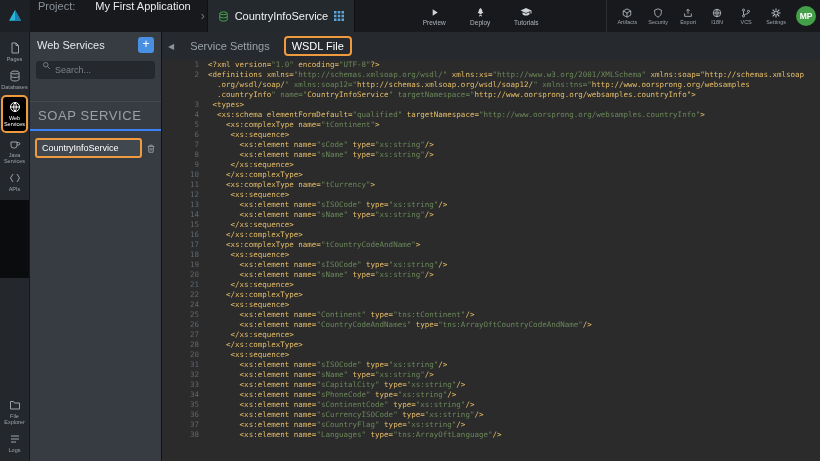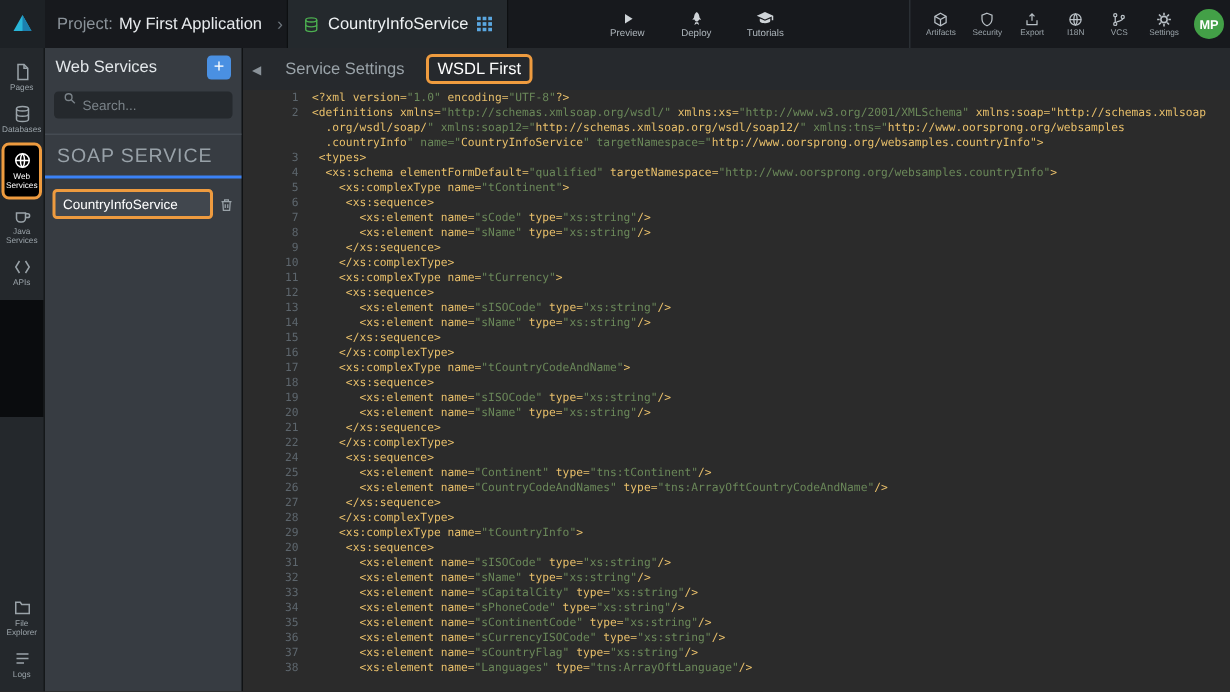--- a/index.html
+++ b/index.html
@@ -2,21 +2,21 @@
 <html style="--highlight: #ee9b3f; --accent-blue: #4a90e2; --avatar-green: #43a047; --topbar-bg: #17191d; --rail-bg: #24282c; --panel-bg: #373c42; --tabbar-bg: #26292d; --editor-bg: #2b2b2b; --code-tag: #e8bf6a; --code-string: #6a8759;"><head>
 <meta charset="utf-8">
 <style>
   *{margin:0;padding:0;box-sizing:border-box}
   html,body{width:820px;height:461px;overflow:hidden}
   body{font-family:"Liberation Sans",sans-serif;background:var(--editor-bg,#2b2b2b);position:relative}
 
   
   .topbar{height:32px;background:var(--topbar-bg,#17191d);display:flex;align-items:stretch;color:#cfd4d8}
   .logo-box{width:30px;display:flex;align-items:center;justify-content:center;background:#1d2125}
-  .project{display:flex;align-items:center;gap:4px;padding:0 8px;font-size:11px;white-space:nowrap}
+  .project{display:flex;gap:20px;padding:0 8px;font-size:11px;white-space:nowrap}
   .project .plabel{color:#8a9299}
   .project .pname{color:#e8ebee}
   .chev{color:#6d757c;font-size:12px;align-self:center;margin:0 2px}
   .service-tab{display:flex;align-items:center;gap:6px;padding:0 10px;background:#24292d;border-left:1px solid #0d0f11;border-right:1px solid #0d0f11;font-size:11px;color:#eef1f3;white-space:nowrap}
   .center-actions{display:flex;align-items:center;gap:16px;margin-left:64px}
   .tb-action{display:flex;flex-direction:column;align-items:center;justify-content:center;gap:1px;min-width:30px}
   .tb-action .lbl{font-size:6.5px;color:#aeb6bc;white-space:nowrap}
   .right-actions{display:flex;align-items:center;gap:11px;margin-left:auto;padding:0 10px;border-left:1px solid #2a2f34}
   .tb-mini{display:flex;flex-direction:column;align-items:center;gap:1px;min-width:18px}
   .tb-mini .lbl{font-size:5.5px;color:#9aa3a9;white-space:nowrap}
@@ -31,21 +31,21 @@
   .rail-item .rlbl{font-size:5.5px;line-height:6px;text-align:center;max-width:28px}
   .rail-item.active{color:#fff;border:2px solid var(--highlight,#ee9b3f);border-radius:5px;background:#000;margin:1px}
   .rail-block{height:78px;background:#0a0c0e;margin-top:4px}
   .rail-bottom{margin-top:auto;padding-bottom:4px}
 
   
   .panel{width:132px;background:var(--panel-bg,#373c42);display:flex;flex-direction:column;border-right:1px solid #101214}
   .panel-header{height:26px;display:flex;align-items:center;padding:0 7px;gap:4px}
   .panel-title{flex:1;font-size:11px;color:#e3e7ea;white-space:nowrap}
   .add-btn{width:16px;height:16px;background:var(--accent-blue,#4a90e2);border-radius:3px;color:#fff;font-size:12px;line-height:14px;text-align:center;cursor:pointer}
-  .search-box{margin:3px 6px 10px;height:18px;background:#25292d;border-radius:3px;display:flex;gap:4px;padding:0 6px}
+  .search-box{margin:3px 6px 22px;height:18px;background:#25292d;border-radius:3px;display:flex;gap:4px;padding:0 6px}
   .search-box input{flex:1;min-width:0;background:transparent;border:none;outline:none;color:#c6ccd1;font-size:9px;font-family:"Liberation Sans",sans-serif}
   .search-box input::placeholder{color:#7a8288}
   .section-hdr{height:30px;display:flex;align-items:center;padding:0 8px;font-size:13px;letter-spacing:.6px;color:#98a1a8;border-top:1px solid #454b52;border-bottom:2px solid #3b82f6}
   .service-row{display:flex;align-items:center;gap:4px;margin:7px 5px}
   .service-chip{flex:1;border:2px solid var(--highlight,#ee9b3f);border-radius:3px;background:#41474e;color:#fff;font-size:9px;padding:3px 5px;white-space:nowrap;overflow:hidden;cursor:pointer}
   .trash-btn{display:flex;align-items:center;cursor:pointer}
 
   
   .main{flex:1;display:flex;flex-direction:column;min-width:0}
   .tabbar{height:28px;background:var(--tabbar-bg,#26292d);display:flex;align-items:center;gap:6px;padding:0 4px}
@@ -281,21 +281,21 @@
             <path d="M10 11v6M14 11v6"></path>
           </svg>
       </span>
     </div>
   </aside>
 
   <main class="main">
     <div class="tabbar">
       <span class="collapse">◀</span>
       <span class="tab">Service Settings</span>
-      <span class="tab active">WSDL First</span>
+      <span class="tab active">WSDL File</span>
     </div>
     <div class="editor">
       <div>
           <div class="code-row">
             <span class="ln">1</span>
             <span class="ct">&lt;?xml version=<span class="str">"1.0"</span> encoding=<span class="str">"UTF-8"</span>?&gt;</span>
           </div>
           <div class="code-row">
             <span class="ln">2</span>
             <span class="ct">&lt;definitions xmlns=<span class="str">"http://schemas.xmlsoap.org/wsdl/"</span> xmlns:xs=<span class="str">"http://www.w3.org/2001/XMLSchema"</span> xmlns:soap="http://schemas.xmlsoap</span>
@@ -402,24 +402,20 @@
           </div>
           <div class="code-row">
             <span class="ln">27</span>
             <span class="ct">     &lt;/xs:sequence&gt;</span>
           </div>
           <div class="code-row">
             <span class="ln">28</span>
             <span class="ct">    &lt;/xs:complexType&gt;</span>
           </div>
           <div class="code-row">
-            <span class="ln">29</span>
-            <span class="ct">    &lt;xs:complexType name=<span class="str">"tCountryInfo"</span>&gt;</span>
-          </div>
-          <div class="code-row">
             <span class="ln">20</span>
             <span class="ct">     &lt;xs:sequence&gt;</span>
           </div>
           <div class="code-row">
             <span class="ln">31</span>
             <span class="ct">       &lt;xs:element name=<span class="str">"sISOCode"</span> type=<span class="str">"xs:string"</span>/&gt;</span>
           </div>
           <div class="code-row">
             <span class="ln">32</span>
             <span class="ct">       &lt;xs:element name=<span class="str">"sName"</span> type=<span class="str">"xs:string"</span>/&gt;</span>

